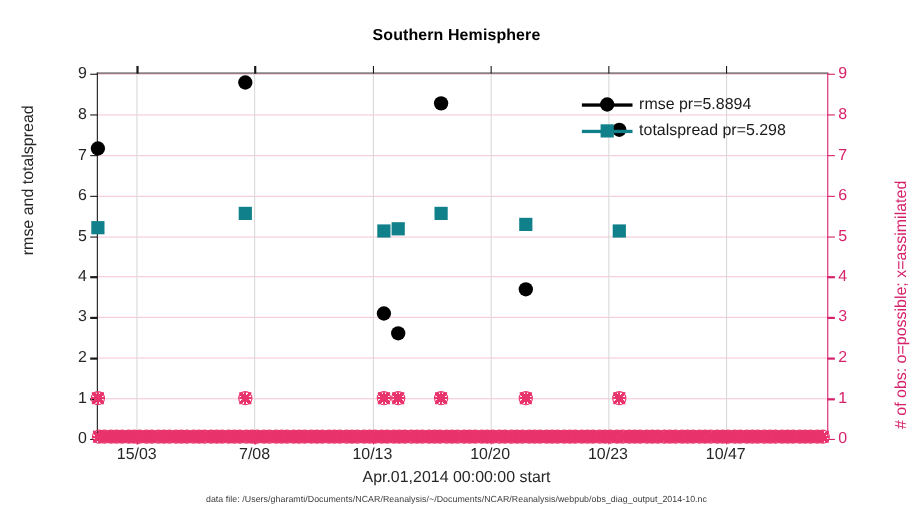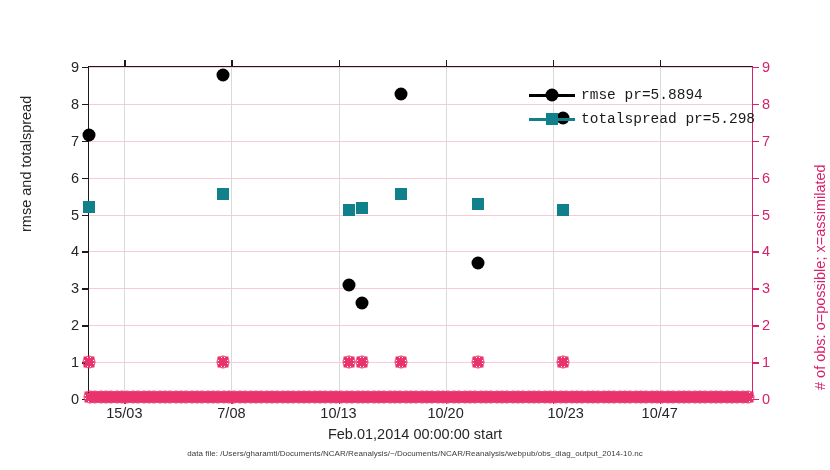--- a/index.html
+++ b/index.html
@@ -79,38 +79,39 @@
   .pt-assim{
     width:11px;height:11px;
     background:
       linear-gradient(45deg,transparent 40%,#e8336d 40%,#e8336d 60%,transparent 60%),
       linear-gradient(-45deg,transparent 40%,#e8336d 40%,#e8336d 60%,transparent 60%);
   }
   #obs-band{position:absolute;left:0;bottom:0;width:100%;height:0;}
 
   
   #legend{position:absolute;right:8px;top:16px;width:215px;}
-  .legend-row{position:relative;height:24px;font-family:Liberation Mono, monospace;}
+  .legend-row{position:relative;height:24px;}
   .legend-line{position:absolute;left:0;top:11px;width:46px;height:2.6px;}
   .legend-line.k{background:#000;}
   .legend-line.t{background:#10818a;}
   .legend-mk{position:absolute;left:23px;top:12px;transform:translate(-50%,-50%);}
   .legend-text{position:absolute;left:52px;top:0;line-height:24px;font-size:14.5px;color:#1a1a1a;white-space:nowrap;}
 </style>
 </head>
 <body>
 
 <div id="figure">
 
   <div class="title-block">
+    <span class="title-line1">Southern Hemisphere</span>
   </div>
 
   <div id="ylabel-left">rmse and totalspread</div>
   <div id="ylabel-right"># of obs: o=possible; x=assimilated</div>
-  <div id="xlabel">Feb.01,2014 00:00:00 start</div>
+  <div id="xlabel">Apr.01,2014 00:00:00 start</div>
   <div id="datafile">data file: /Users/gharamti/Documents/NCAR/Reanalysis/~/Documents/NCAR/Reanalysis/webpub/obs_diag_output_2014-10.nc</div>
 
   <div id="plot">
     <div id="grid-h">
         <div class="hgrid" style="top: 295.111px;"></div>
         <div class="hgrid" style="top: 258.222px;"></div>
         <div class="hgrid" style="top: 221.333px;"></div>
         <div class="hgrid" style="top: 184.444px;"></div>
         <div class="hgrid" style="top: 147.556px;"></div>
         <div class="hgrid" style="top: 110.667px;"></div>
@@ -178,21 +179,21 @@
         <div class="xtick-t" style="left: 142.424px;"></div>
         <div class="xlab" style="left: 142.424px;">7/08</div>
         <div class="xtick-b" style="left: 249.509px;"></div>
         <div class="xtick-t" style="left: 249.509px;"></div>
         <div class="xlab" style="left: 249.509px;">10/13</div>
         <div class="xtick-b" style="left: 356.594px;"></div>
         <div class="xtick-t" style="left: 356.594px;"></div>
         <div class="xlab" style="left: 356.594px;">10/20</div>
         <div class="xtick-b" style="left: 463.68px;"></div>
         <div class="xtick-t" style="left: 463.68px;"></div>
-        <div class="xlab" style="left: 463.68px; margin-left: 13px;">10/23</div>
+        <div class="xlab" style="left: 463.68px;">10/23</div>
         <div class="xtick-b" style="left: 570.765px;"></div>
         <div class="xtick-t" style="left: 570.765px;"></div>
         <div class="xlab" style="left: 570.765px;">10/47</div>
       </div>
     <div id="obs-band">
         <span class="pt pt-obs" style="left: 1px; top: 0px;"></span>
         <span class="pt pt-assim" style="left: 1px; top: 0px;"></span>
         <span class="pt pt-obs" style="left: 6.35px; top: 0px;"></span>
         <span class="pt pt-assim" style="left: 6.35px; top: 0px;"></span>
         <span class="pt pt-obs" style="left: 11.7px; top: 0px;"></span>

